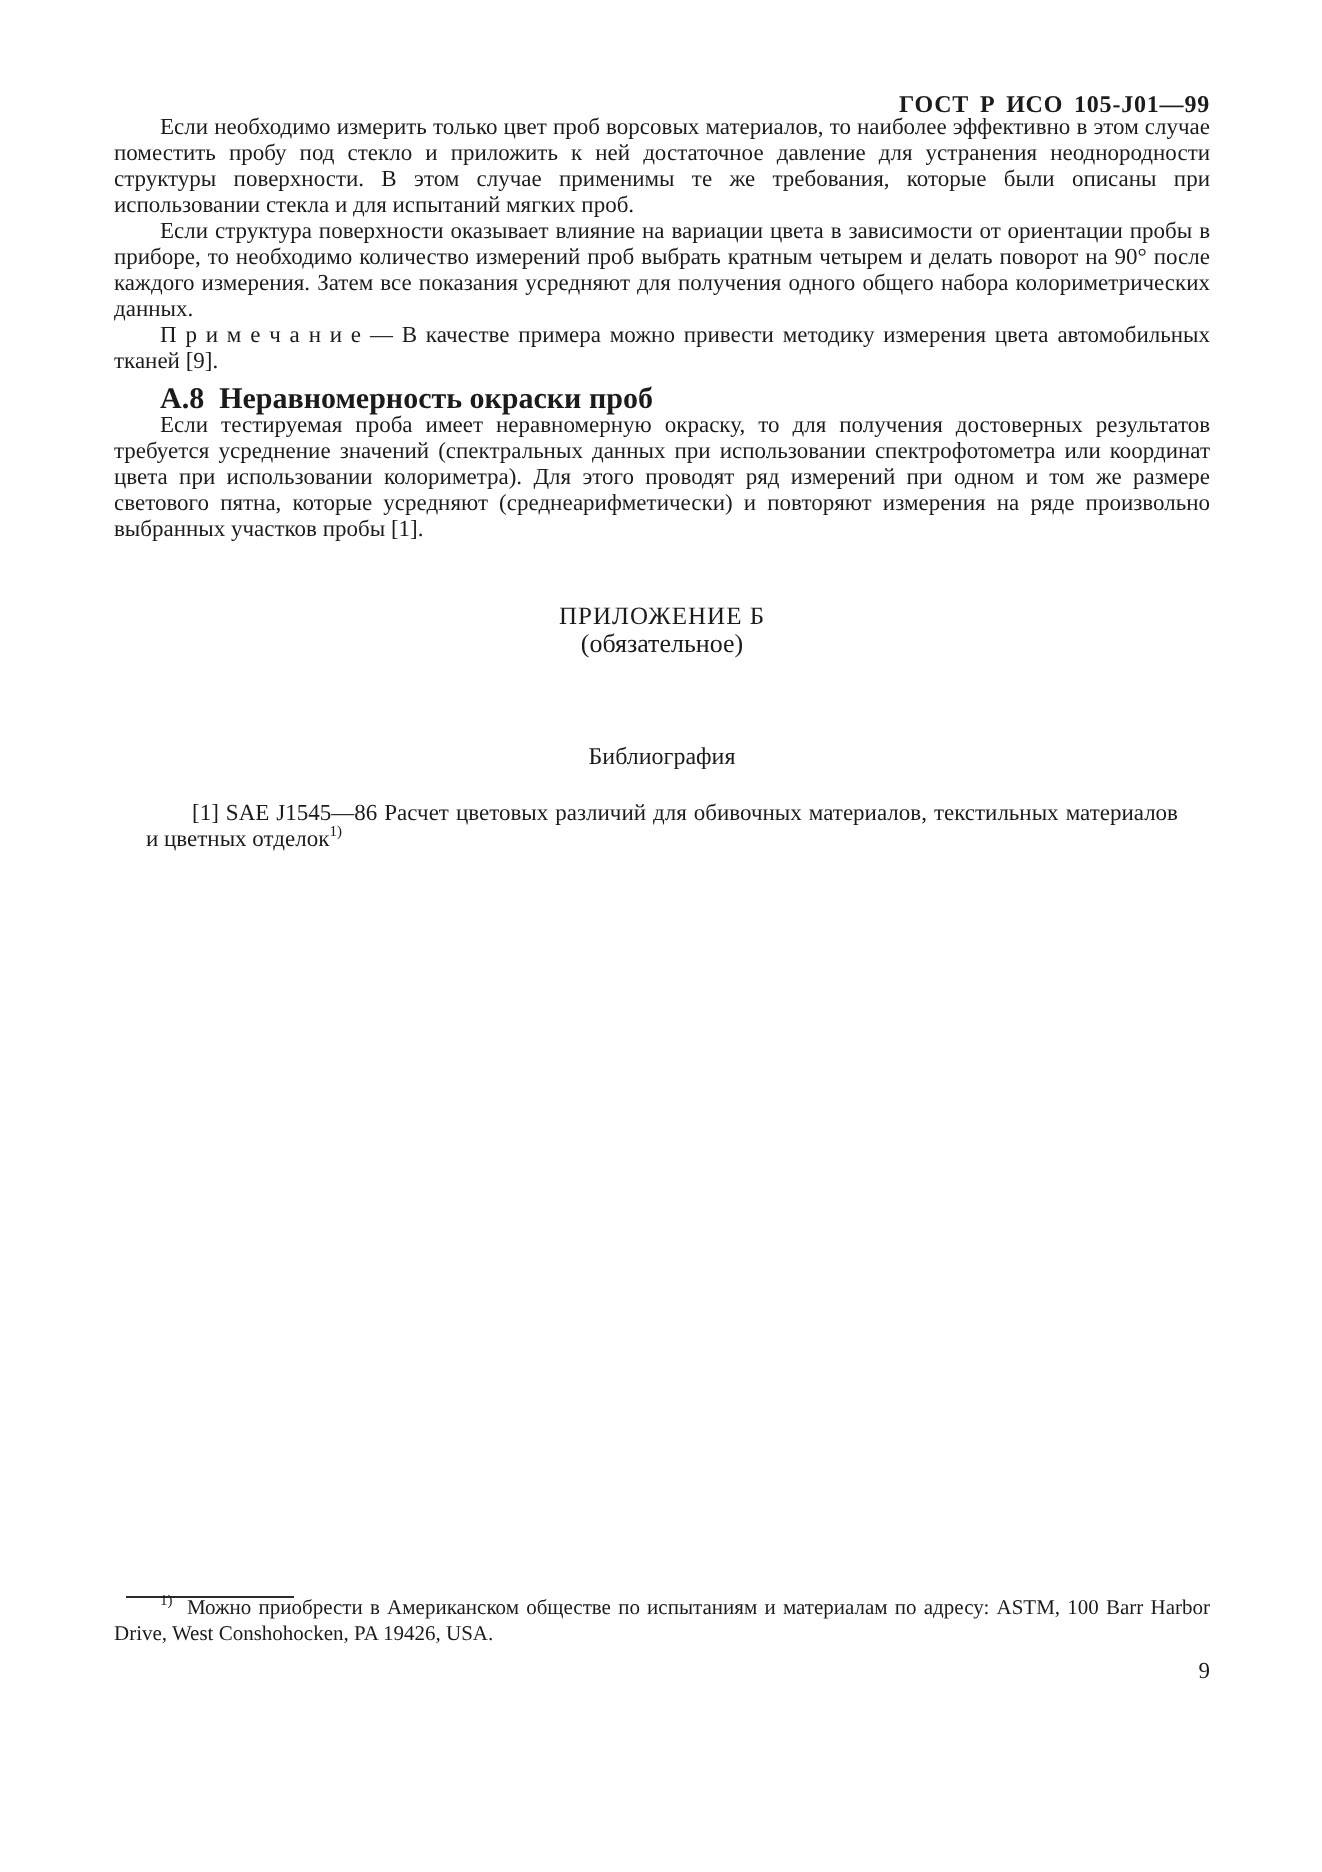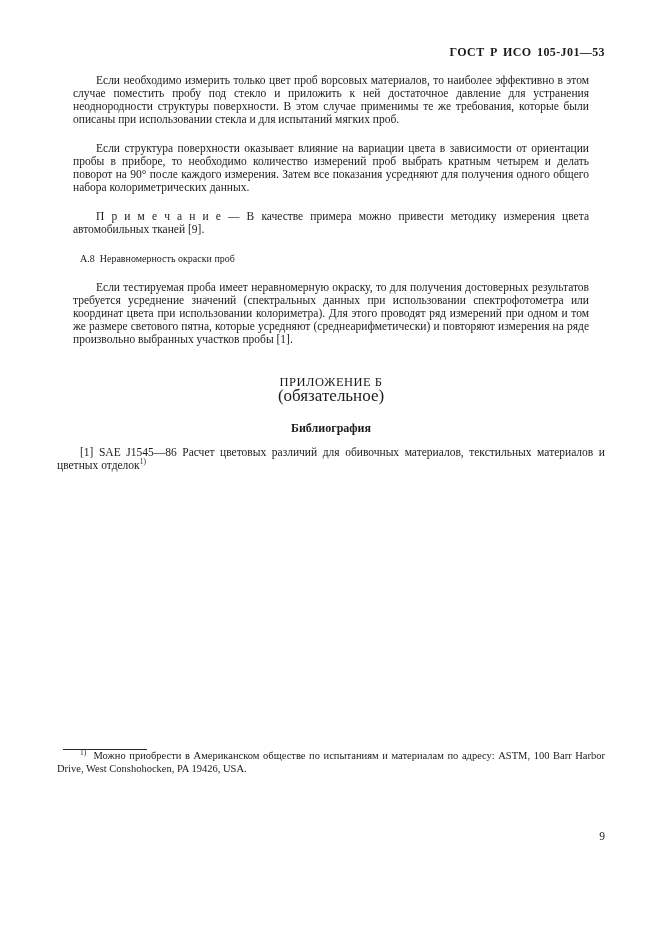--- a/index.html
+++ b/index.html
@@ -25,78 +25,78 @@
   }
   .doc-header {
     text-align: right;
     font-weight: bold;
     font-size: 12px;
     line-height: 12px;
     letter-spacing: 0.4px;
     word-spacing: 2px;
   }
   p.body-para {
-    margin: 16px;
+    margin: 0;
     font-size: 11.5px;
     line-height: 13px;
     text-align: justify;
     text-indent: 23px;
   }
   .para-first {
     margin-top: 13px;
   }
   .note-para {
     margin-top: 9px;
   }
   .a8-heading {
     margin: 6px 0 0 0;
-    font-weight: normal;
-    font-size: 10px;
+    font-weight: bold;
+    font-size: 15px;
     line-height: 13px;
     text-indent: 23px;
   }
   .appendix-block {
     margin-top: 30px;
     text-align: center;
   }
   .appendix-title {
     font-size: 12.5px;
     line-height: 13px;
     letter-spacing: 0.5px;
   }
   .appendix-subtitle {
-    font-size: 17px;
+    font-size: 13px;
     line-height: 13px;
   }
   .biblio-heading {
-    margin-top: 20px;
+    margin-top: 44px;
     text-align: center;
-    font-weight: bold;
+    font-weight: normal;
     font-size: 12px;
     line-height: 13px;
   }
   .refs {
     margin-top: 11px;
   }
   p.ref {
-    margin: 0;
+    margin: 16px;
     font-size: 11.5px;
     line-height: 13.4px;
     text-align: justify;
     text-indent: 23px;
   }
   sup.fn-mark {
     font-size: 7.5px;
     line-height: 0;
     vertical-align: super;
   }
   .footnotes {
     position: absolute;
     left: 57px;
-    top: 749px;
+    top: 798px;
     width: 548px;
   }
   .fn-divider {
     width: 84px;
     height: 0;
     margin-left: 6px;
     border-top: 1.2px solid #2a2a2a;
   }
   p.fn {
     margin: 0;
@@ -117,21 +117,21 @@
     font-size: 11.5px;
     line-height: 13px;
   }
 </style>
 </head>
 <body>
 
 <div class="page">
   <div class="content">
 
-    <div class="doc-header">ГОСТ Р ИСО 105-J01—53</div>
+    <div class="doc-header">ГОСТ Р ИСО 105-J01—99</div>
 
     <p class="body-para para-first">Если необходимо измерить только цвет проб ворсовых материалов, то наиболее эффективно в этом случае поместить пробу под стекло и приложить к ней достаточное давление для устранения неоднородности структуры поверхности. В этом случае применимы те же требования, которые были описаны при использовании стекла и для испытаний мягких проб.</p>
 
     <p class="body-para">Если структура поверхности оказывает влияние на вариации цвета в зависимости от ориентации пробы в приборе, то необходимо количество измерений проб выбрать кратным четырем и делать поворот на 90° после каждого измерения. Затем все показания усредняют для получения одного общего набора колориметрических данных.</p>
 
     <p class="body-para note-para">П р и м е ч а н и е — В качестве примера можно привести методику измерения цвета автомобильных тканей [9].</p>
 
     <p class="a8-heading">А.8&nbsp; Неравномерность окраски проб</p>
 
     <p class="body-para">Если тестируемая проба имеет неравномерную окраску, то для получения достоверных результатов требуется усреднение значений (спектральных данных при использовании спектрофотометра или координат цвета при использовании колориметра). Для этого проводят ряд измерений при одном и том же размере светового пятна, которые усредняют (среднеарифметически) и повторяют измерения на ряде произвольно выбранных участков пробы [1].</p>

